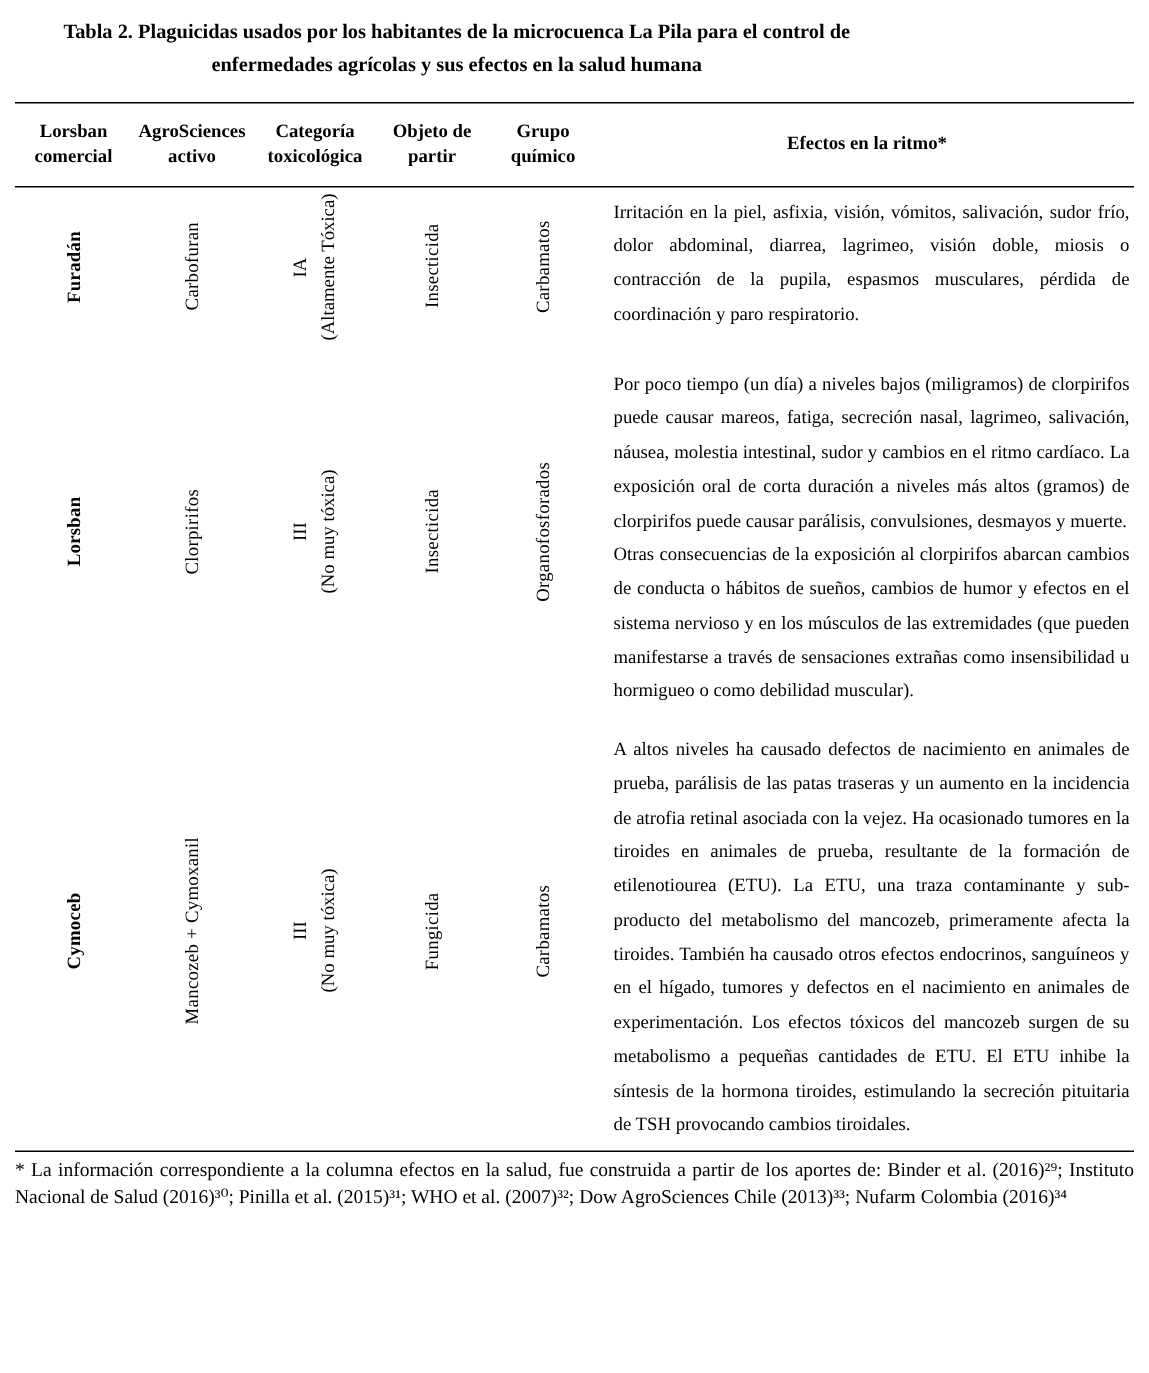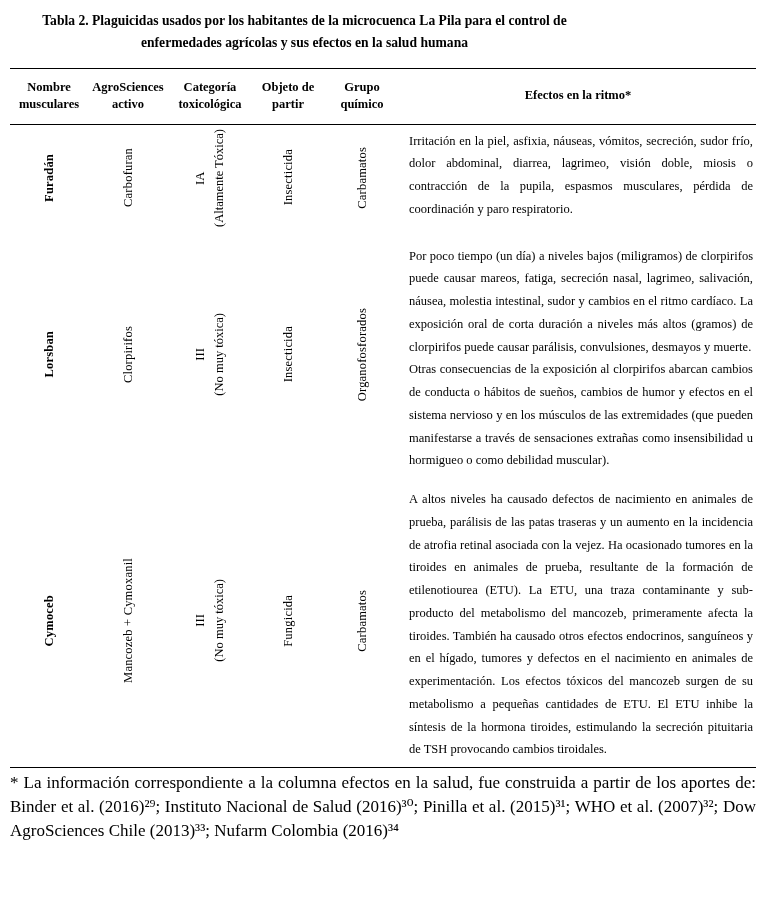--- a/index.html
+++ b/index.html
@@ -72,21 +72,21 @@
     text-align: justify;
     font-size: 12.5px;
     line-height: 1.82;
     padding: 5px 3px 6px 9px;
   }
   td.effects p { margin: 0; }
   tr.rowgap td.effects { padding-top: 10px; }
 
   .footnote {
     width: 746px;
-    font-size: 17px;
+    font-size: 13px;
     line-height: 1.42;
     text-align: justify;
     margin-top: 3px;
   }
 </style>
 </head>
 <body>
 
 <div class="page">
 
@@ -96,21 +96,21 @@
     <colgroup>
       <col class="c1">
         <col class="c2">
         <col class="c3">
         <col class="c4">
         <col class="c5">
         <col class="c6">
     </colgroup>
     <thead>
       <tr>
-        <th>Nombre musculares</th>
+        <th>Lorsban comercial</th>
         <th>AgroSciences activo</th>
         <th>Categoría toxicológica</th>
         <th>Objeto de partir</th>
         <th>Grupo químico</th>
         <th>Efectos en la ritmo*</th>
       </tr>
     </thead>
     <tbody>
 
       <tr>
@@ -123,21 +123,21 @@
         <td class="vcell">
           <span class="vmulti"><span>IA</span><br><span>(Altamente Tóxica)</span></span>
         </td>
         <td class="vcell">
           <span class="vtext">Insecticida</span>
         </td>
         <td class="vcell">
           <span class="vtext">Carbamatos</span>
         </td>
         <td class="effects">
-          <p>Irritación en la piel, asfixia, náuseas, vómitos, secreción, sudor frío, dolor abdominal, diarrea, lagrimeo, visión doble, miosis o contracción de la pupila, espasmos musculares, pérdida de coordinación y paro respiratorio.</p>
+          <p>Irritación en la piel, asfixia, visión, vómitos, salivación, sudor frío, dolor abdominal, diarrea, lagrimeo, visión doble, miosis o contracción de la pupila, espasmos musculares, pérdida de coordinación y paro respiratorio.</p>
         </td>
       </tr>
 
       <tr class="rowgap">
         <td class="vcell">
           <span class="vtext name">Lorsban</span>
         </td>
         <td class="vcell">
           <span class="vtext">Clorpirifos</span>
         </td>

